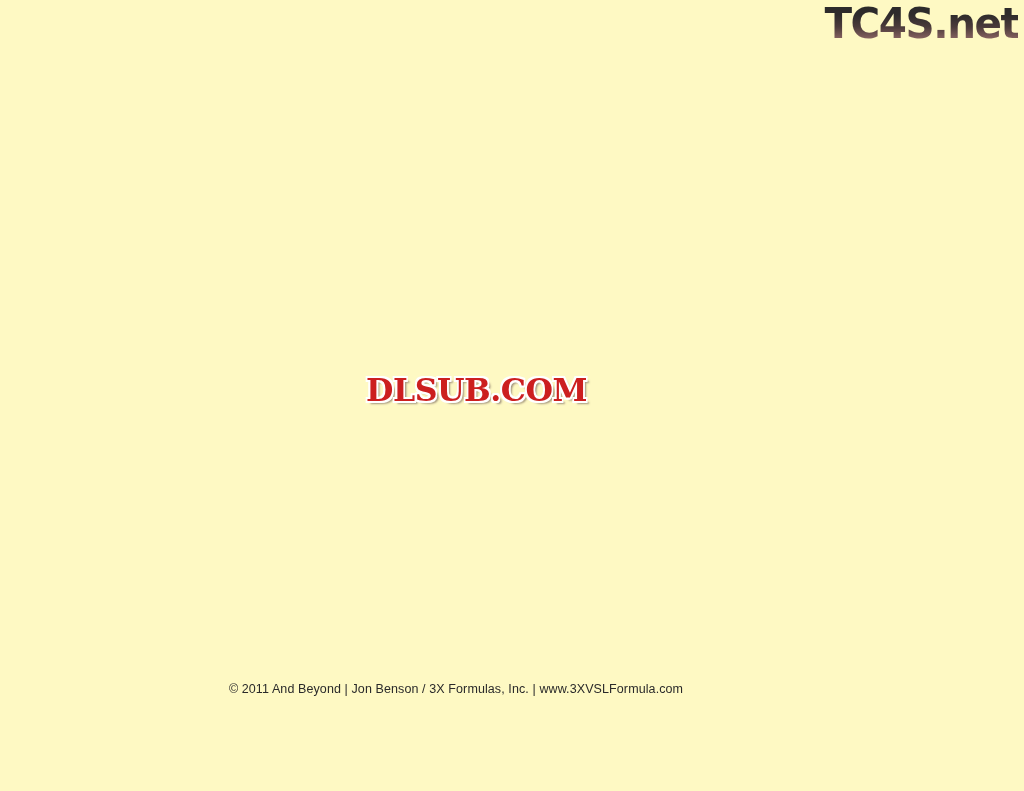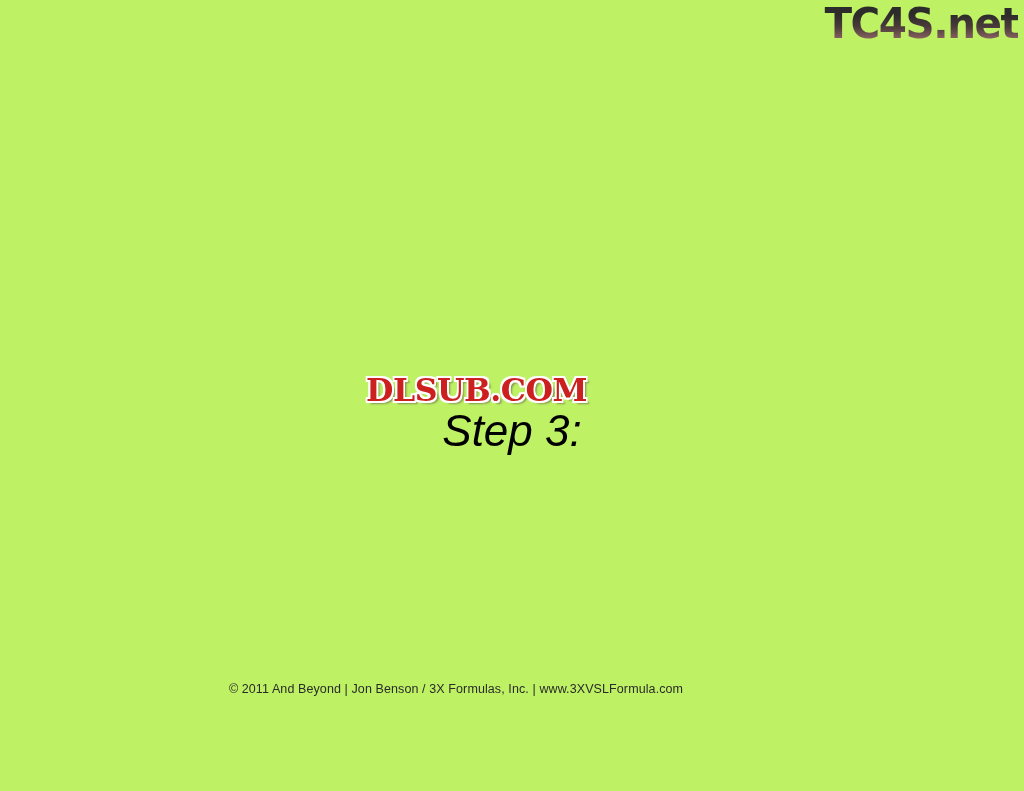--- a/index.html
+++ b/index.html
@@ -7,21 +7,21 @@
     padding: 0;
     background: #ffffff;
   }
   body {
     font-family: "Liberation Sans", sans-serif;
   }
   .slide {
     position: relative;
     width: 1024px;
     height: 791px;
-    background: #bef264;
+    background: #fef9c3;
     overflow: hidden;
   }
 
   
   .tc4s-logo {
     position: absolute;
     right: 6px;
     top: 2px;
     font-family: "DejaVu Sans", sans-serif;
     font-weight: bold;
@@ -160,19 +160,18 @@
 <body>
 
 <div class="slide">
 
   <div class="tc4s-logo">TC4S.net</div>
 
 
   <div class="dlsub-watermark">DLSUB.COM</div>
 
   <div class="subtitle-block">
-    <div class="subtitle-step">Step 3:</div>
   </div>
 
   <div class="footer">© 2011 And Beyond  |  Jon Benson / 3X Formulas, Inc.  |  www.3XVSLFormula.com</div>
 
 
 </div>
 
 </body></html>

